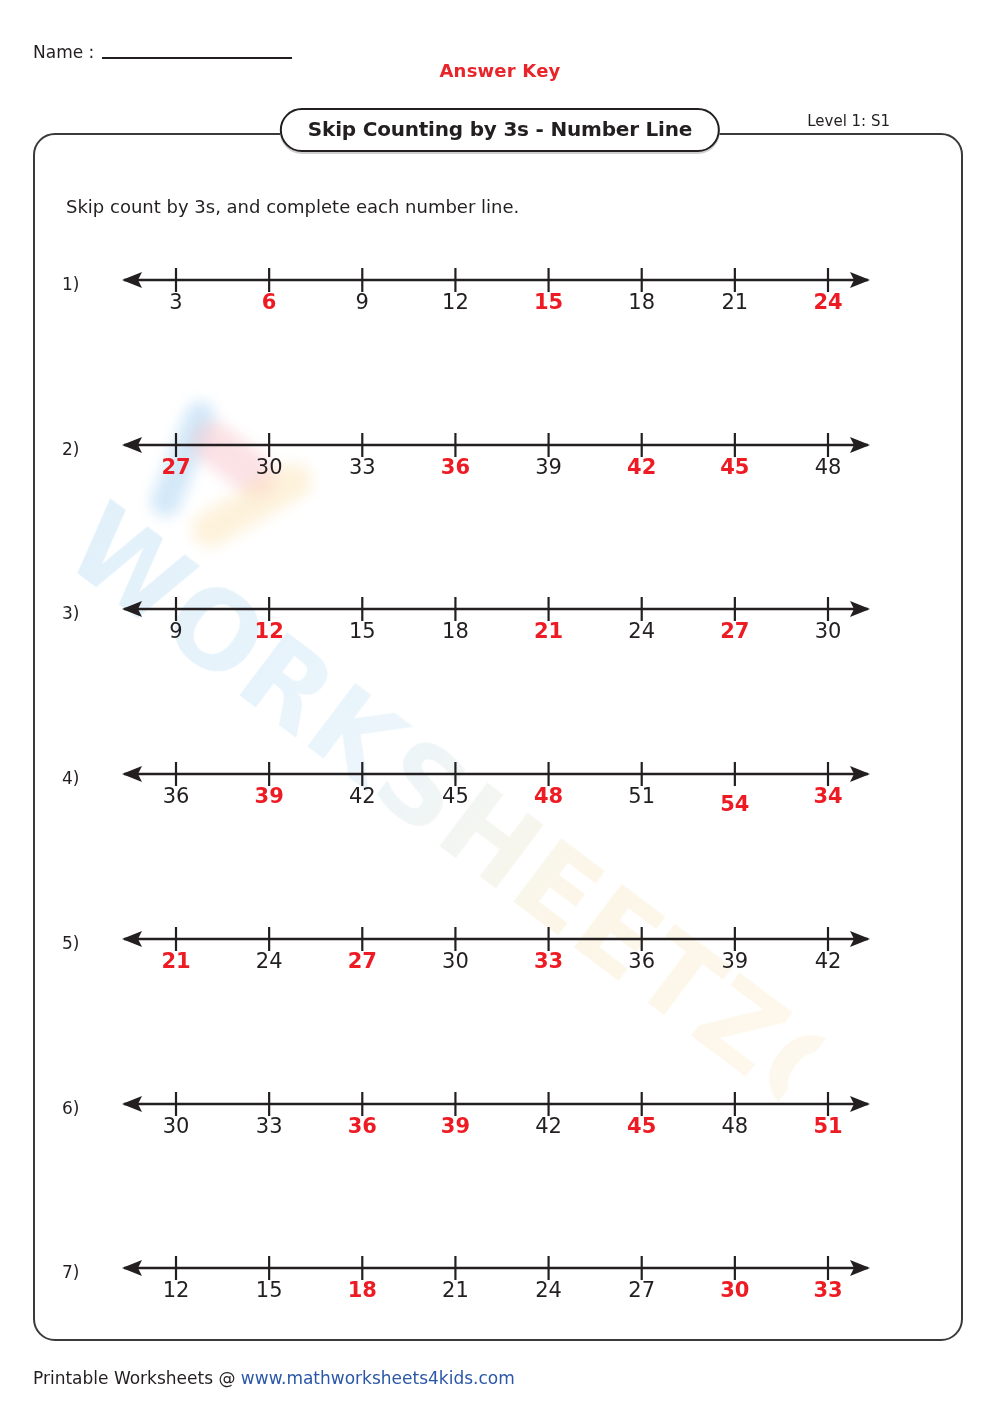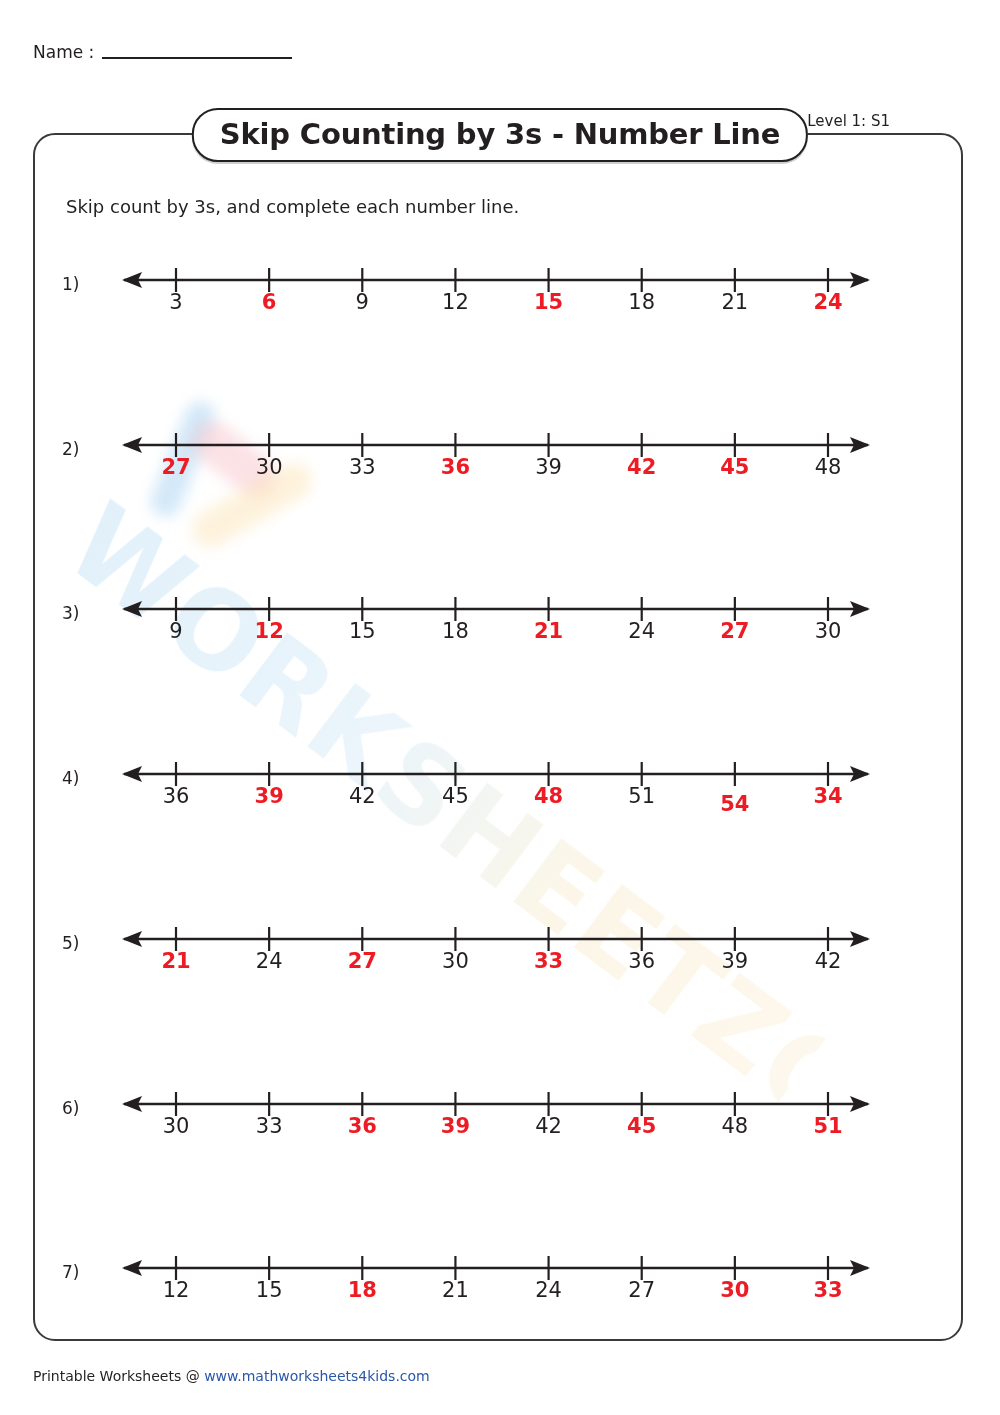--- a/index.html
+++ b/index.html
@@ -135,21 +135,21 @@
     transform: translateX(-50%);
     background: #ffffff;
     border: 2px solid #231f20;
     border-radius: 26px;
     padding: 7px 26px 9px 26px;
     z-index: 5;
     box-shadow: 0 2px 0 0 #cfcfcf;
   }
   #title-text {
     font-family: "DejaVu Sans", sans-serif;
-    font-size: 29px;
+    font-size: 20px;
     font-weight: 700;
     color: #231f20;
     white-space: nowrap;
     letter-spacing: -0.2px;
   }
 
   
   #instruction-text {
     position: absolute;
     left: 66px; top: 196px;
@@ -215,21 +215,21 @@
   .tick-label.answer {
     color: #ed1c24;
     font-weight: 700;
   }
 
   
   #footer {
     position: absolute;
     left: 33px; top: 1368px;
     font-family: "DejaVu Sans", sans-serif;
-    font-size: 14px;
+    font-size: 17px;
     color: #231f20;
     z-index: 3;
     white-space: nowrap;
   }
   #footer-url {
     color: #2b57a8;
   }
 </style>
 </head>
 <body>
@@ -239,20 +239,21 @@
   <div class="wm-blob" id="wm-blob-pink"></div>
   <div class="wm-blob" id="wm-blob-yellow"></div>
   <div id="watermark-text">WORKSHEETZONE</div>
 </div>
 
 <div id="sheet-header">
   <div id="name-block">
     <span id="name-label">Name :</span>
     <span id="name-rule"></span>
   </div>
+  <div id="answer-key-label">Answer Key</div>
 </div>
 
 <div id="level-label">Level 1: S1</div>
 
 <div id="worksheet-box"></div>
 
 <div id="title-pill">
   <span id="title-text">Skip Counting by 3s - Number Line</span>
 </div>
 

